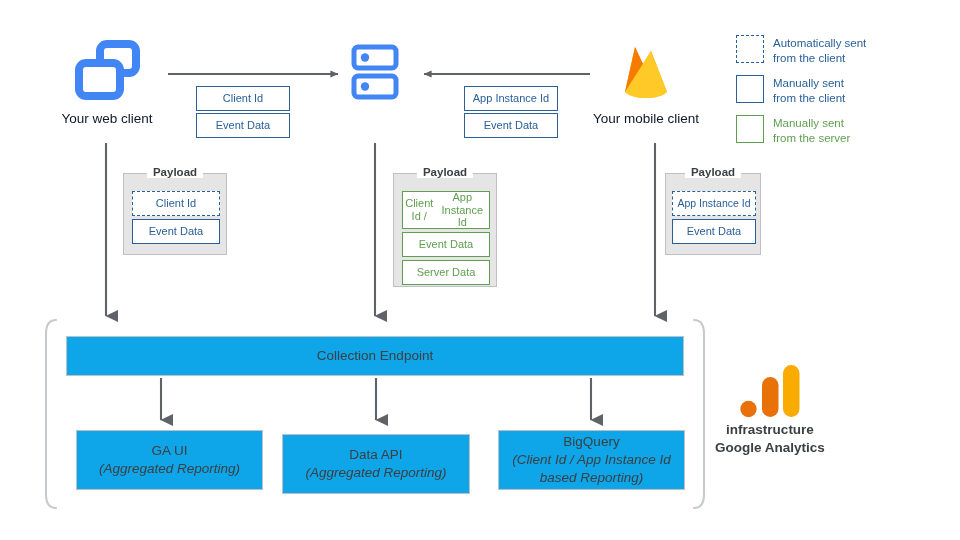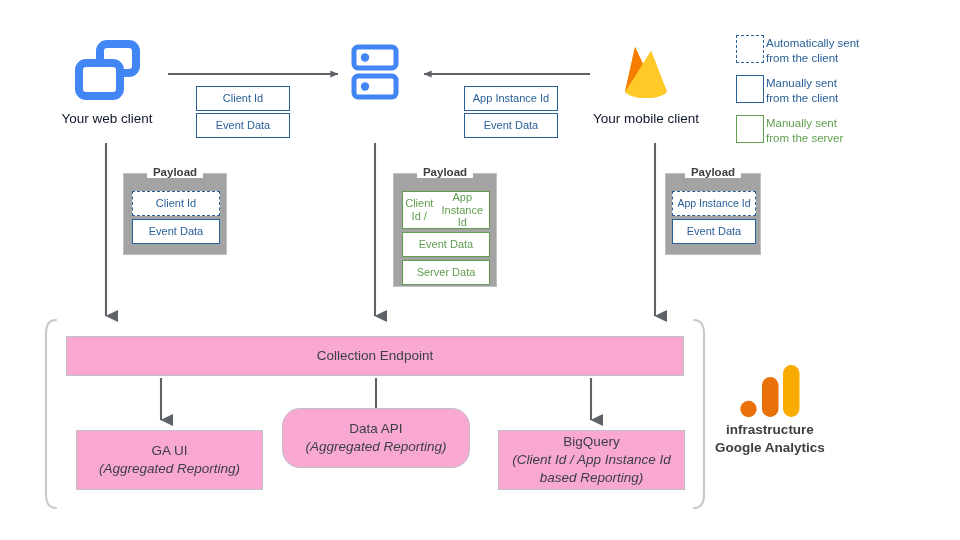--- a/index.html
+++ b/index.html
@@ -33,39 +33,39 @@
     text-align:center;
     line-height:1.15;
   }
   .chip.dashed{border-style:dashed;}
   .chip.green{border-color:#5f9e4e;color:#5f9e4e;}
 
   
   .payload{
     box-sizing:border-box;
     border:1px solid #bdc1c6;
-    background:#a3a3a3;
+    background:#e5e5e5;
     position:absolute;
   }
   .payload-legend{
     position:absolute;
     top:-8px;left:50%;transform:translateX(-50%);
     background:#fff;
     padding:0 6px;
     font-size:11.5px;
     font-weight:bold;
     color:#3c4043;
     white-space:nowrap;
   }
 
   
   .obox{
     box-sizing:border-box;
     border:1px solid #bdc1c6;
-    background:#f9a8d4;
+    background:#0ea5e9;
     display:flex;flex-direction:column;
     align-items:center;justify-content:center;
     text-align:center;
     font-size:13.5px;
     color:#3c4043;
     line-height:1.32;
   }
   .obox .sub{font-style:italic;}
 
   
@@ -73,21 +73,21 @@
   .legend-swatch{
     box-sizing:border-box;
     width:28px;height:28px;
     border:1.7px solid #2a6099;
     background:#fff;
     flex:none;
   }
   .legend-swatch.dashed{border-style:dashed;}
   .legend-swatch.green{border-color:#5f9e4e;}
   .legend-text{
-    margin-left:2px;
+    margin-left:9px;
     font-size:11.5px;
     line-height:1.33;
     color:#2a6099;
     white-space:nowrap;
     padding-top:1px;
   }
   .legend-text.green{color:#5f9e4e;}
 
   .ga-label{
     position:absolute;
@@ -185,21 +185,21 @@
 
   <div class="abs obox" style="left:66px;top:336px;width:618px;height:40px;">
     <span>Collection Endpoint</span>
   </div>
 
   <div class="abs obox" style="left:76px;top:430px;width:187px;height:60px;">
     <span>GA UI</span>
     <span class="sub">(Aggregated Reporting)</span>
   </div>
 
-  <div class="abs obox" style="left:282px;top:408px;width:188px;height:60px;border-radius:18px;">
+  <div class="abs obox" style="left:282px;top:434px;width:188px;height:60px;">
     <span>Data API</span>
     <span class="sub">(Aggregated Reporting)</span>
   </div>
 
   <div class="abs obox" style="left:498px;top:430px;width:187px;height:60px;">
     <span>BigQuery</span>
     <span class="sub">(Client Id / App Instance Id</span>
     <span class="sub">based Reporting)</span>
   </div>
 

